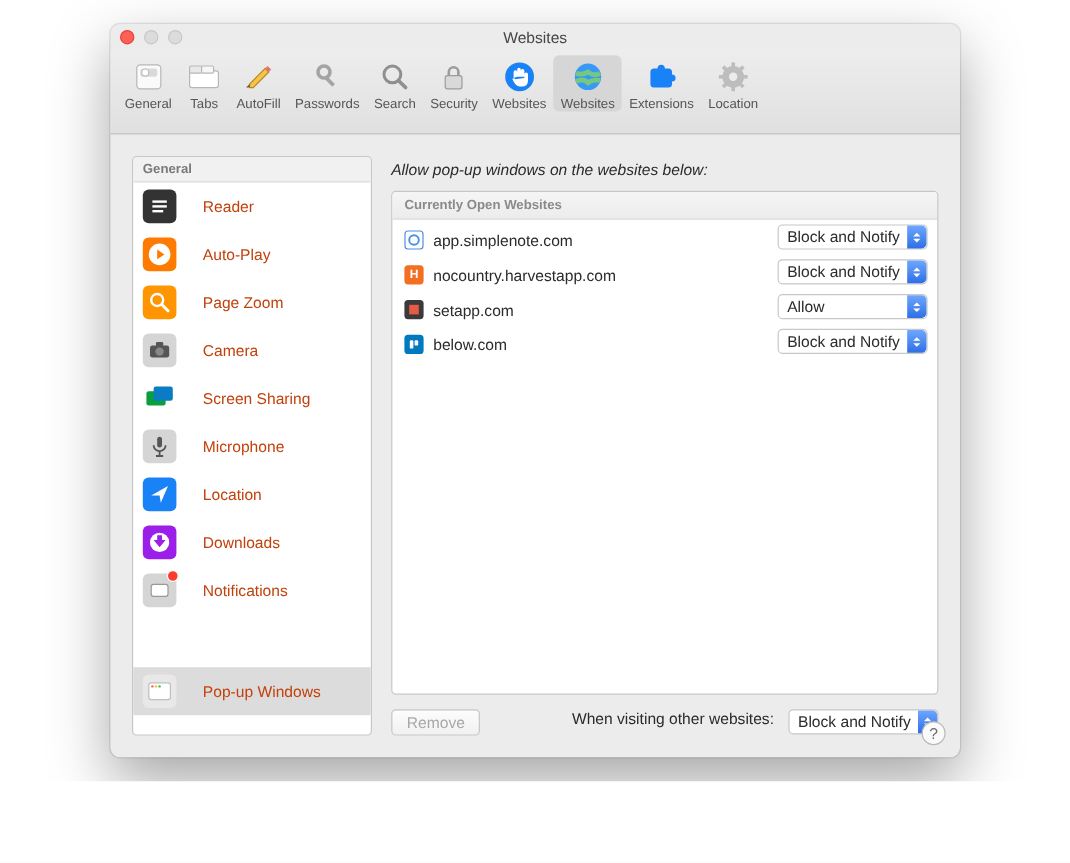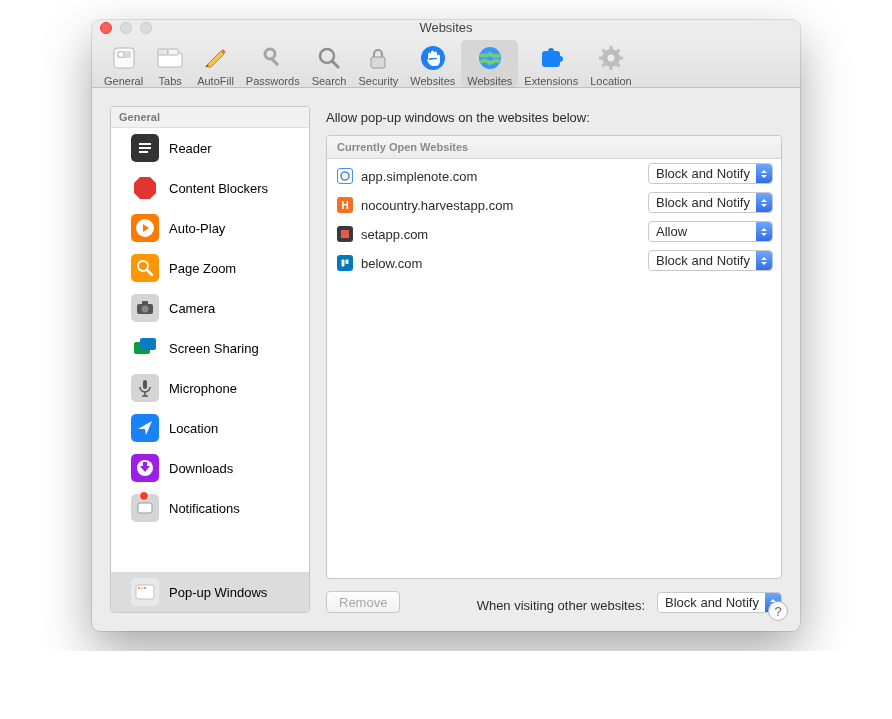--- a/index.html
+++ b/index.html
@@ -26,42 +26,42 @@
     font-size: 11px; color: #555;
   }
   .tbtn .ticon { width: 30px; height: 30px; display: flex; align-items: center; justify-content: center; margin-bottom: 2px;}
   .tbtn.sel { background: #d6d6d6; }
   .content { flex: 1; display: flex; gap: 16px; padding: 18px; }
   .sidebar {
     width: 200px; background: #fff; border: 1px solid #c7c7c7; border-radius: 4px; overflow: hidden;
     display: flex; flex-direction: column;
   }
   .shdr { background: #f1f1f1; color: #7a7a7a; font-size: 11px; font-weight: 600; padding: 4px 8px; border-bottom: 1px solid #ddd; }
-  .sitem { display: flex; align-items: center; gap: 10px; padding: 6px 20px; font-size: 13px; color: #000000; position: relative; }
+  .sitem { display: flex; align-items: center; gap: 22px; padding: 6px 8px; font-size: 13px; color: #c2410c; position: relative; }
   .sitem .sicon { width: 28px; height: 28px; border-radius: 5px; display: flex; align-items: center; justify-content: center; flex-shrink: 0; }
   .sitem.sel { background: #dcdcdc; margin-top: 44px; }
   .badge-dot { position: absolute; top: 3px; left: 28px; width: 10px; height: 10px; background: #ff3b30; border-radius: 50%; border:1px solid #fff;}
   .main { flex: 1; display: flex; flex-direction: column; }
-  .mlabel { font-size: 13px; color: #2b2b2b; margin: 4px 0 10px 0; }
+  .mlabel { font-size: 13px; color: #2b2b2b; margin: 4px 0 10px 0; font-style: italic; }
   .listbox {
     flex: 1; background: #fff; border: 1px solid #c7c7c7; border-radius: 4px; overflow: hidden;
     display: flex; flex-direction: column;
   }
   .lhdr { background: linear-gradient(#f5f5f5,#ececec); border-bottom: 1px solid #d4d4d4; color: #8a8a8a; font-size: 11px; font-weight: 600; padding: 5px 10px; }
   .lrow { display: flex; align-items: flex-end; padding: 4px 8px 4px 10px; font-size: 13px; }
   .lrow .favicon { width: 16px; height: 16px; margin-right: 8px; border-radius: 3px; flex-shrink: 0; display:flex;align-items:center;justify-content:center;font-size:10px;color:#fff;font-weight:bold;}
   .lrow .host { flex: 1; color: #2b2b2b; }
   .select {
     width: 125px; height: 21px; background: #fff; border: 1px solid #c8c8c8; border-radius: 4px;
     display: flex; align-items: center; padding: 0 0 0 7px; font-size: 13px; position: relative; color:#2b2b2b;
   }
   .select .stepper { width: 16px; height: 100%; background: linear-gradient(#6ea7ff,#2f6fe6); border-radius: 0 4px 4px 0; position: absolute; right: 0; top: 0; display:flex;flex-direction:column;align-items:center;justify-content:center;}
   .stepper::before{content:"";border-left:3px solid transparent;border-right:3px solid transparent;border-bottom:3px solid #fff;margin-bottom:2px;}
   .stepper::after{content:"";border-left:3px solid transparent;border-right:3px solid transparent;border-top:3px solid #fff;}
-  .footer { display: flex; align-items: flex-end; gap: 12px; margin-top: 12px; }
+  .footer { display: flex; align-items: flex-start; gap: 12px; margin-top: 12px; }
   .btn { height: 22px; padding: 0 12px; background: linear-gradient(#fdfdfd,#f1f1f1); border:1px solid #c8c8c8; border-radius: 4px; font-size: 13px; color: #a8a8a8; display:flex;align-items:center;}
   .spacer { flex: 1; }
   .otherlbl { font-size: 13px; color: #2b2b2b; }
   .help { position: absolute; right: 12px; bottom: 10px; width: 20px; height: 20px; border: 1px solid #b8b8b8; border-radius: 50%; display:flex;align-items:center;justify-content:center;font-size:13px;color:#6a6a6a;background:#fafafa;}
   .content-wrap{position:relative;flex:1;display:flex;}
 </style>
 </head>
 <body>
 
 <div class="window">
@@ -190,28 +190,20 @@
         <div class="sicon" style="background:#333">
               <svg width="16" height="16">
                 <rect x="2" y="3" width="12" height="2" fill="#fff"></rect>
                 <rect x="2" y="7" width="12" height="2" fill="#fff"></rect>
                 <rect x="2" y="11" width="9" height="2" fill="#fff"></rect>
               </svg>
             </div>
         <span>Reader</span>
       </div>
       <div class="sitem">
-        <div class="sicon">
-              <svg width="28" height="28">
-                <polygon points="9,3 19,3 25,9 25,19 19,25 9,25 3,19 3,9" fill="#e03530"></polygon>
-              </svg>
-            </div>
-        <span>Content Blockers</span>
-      </div>
-      <div class="sitem">
         <div class="sicon" style="background:#ff7a00">
               <svg width="20" height="20">
                 <circle cx="10" cy="10" r="9" fill="#fff"></circle>
                 <polygon points="8,6 14,10 8,14" fill="#ff7a00"></polygon>
               </svg>
             </div>
         <span>Auto-Play</span>
       </div>
       <div class="sitem">
         <div class="sicon" style="background:#ff9500">

